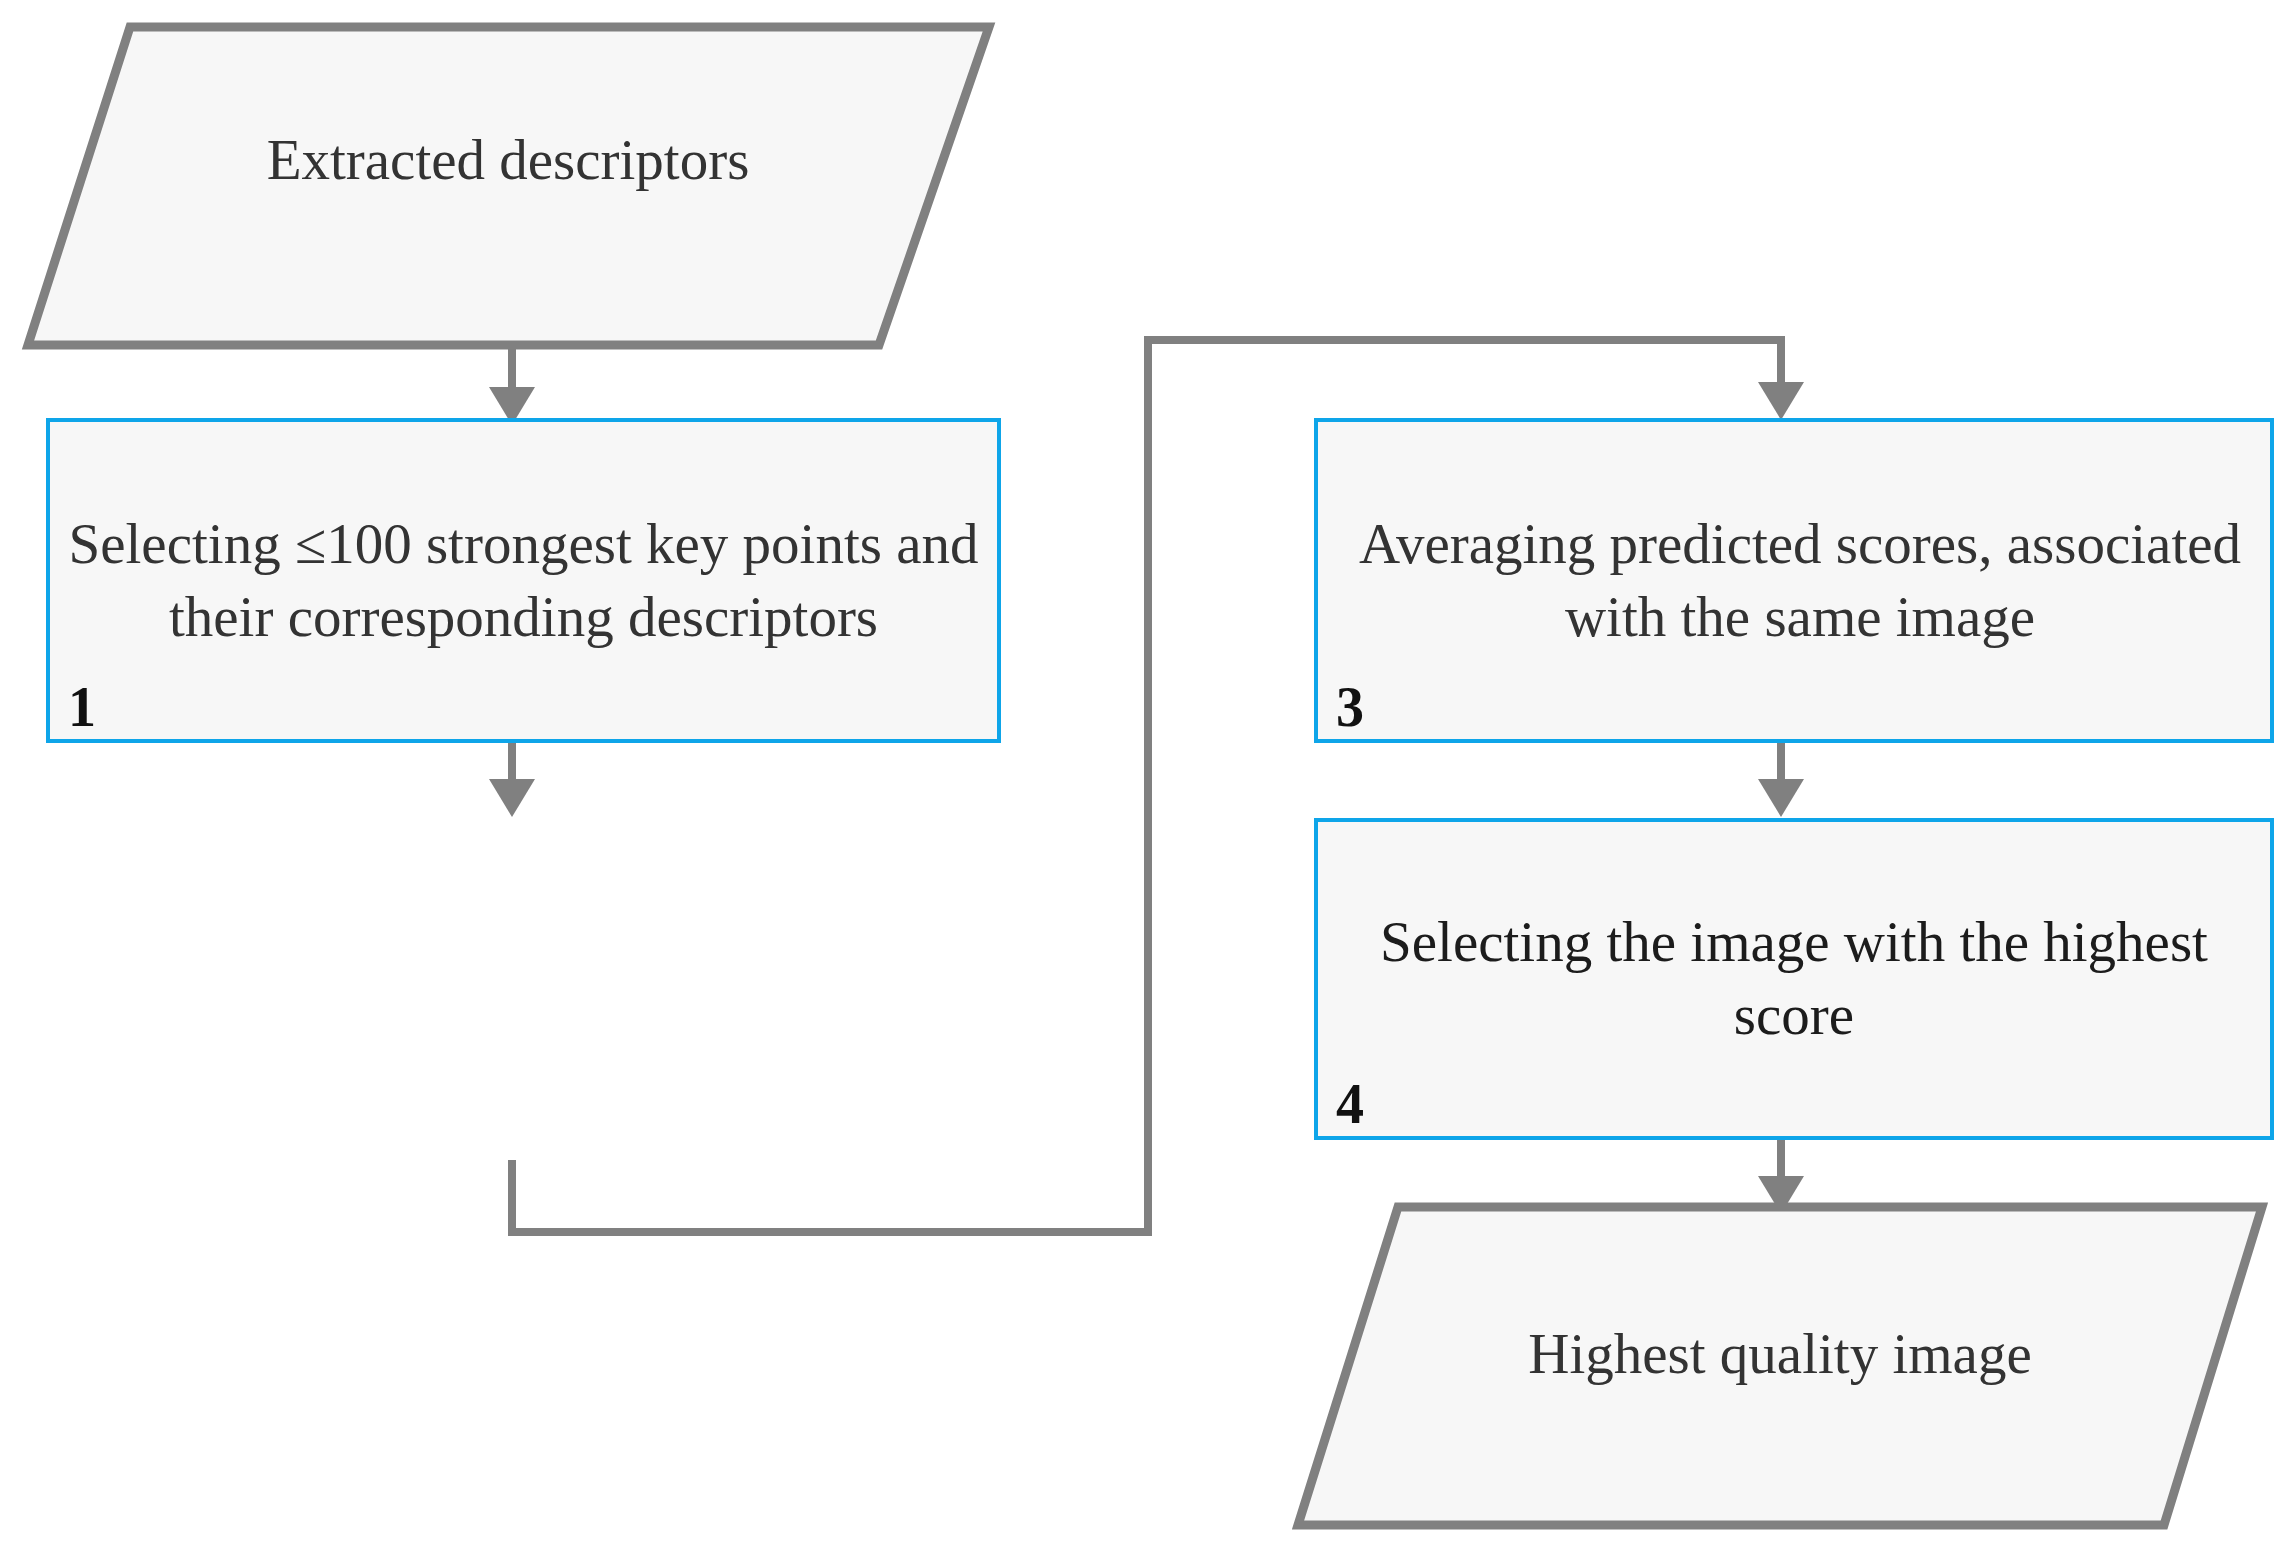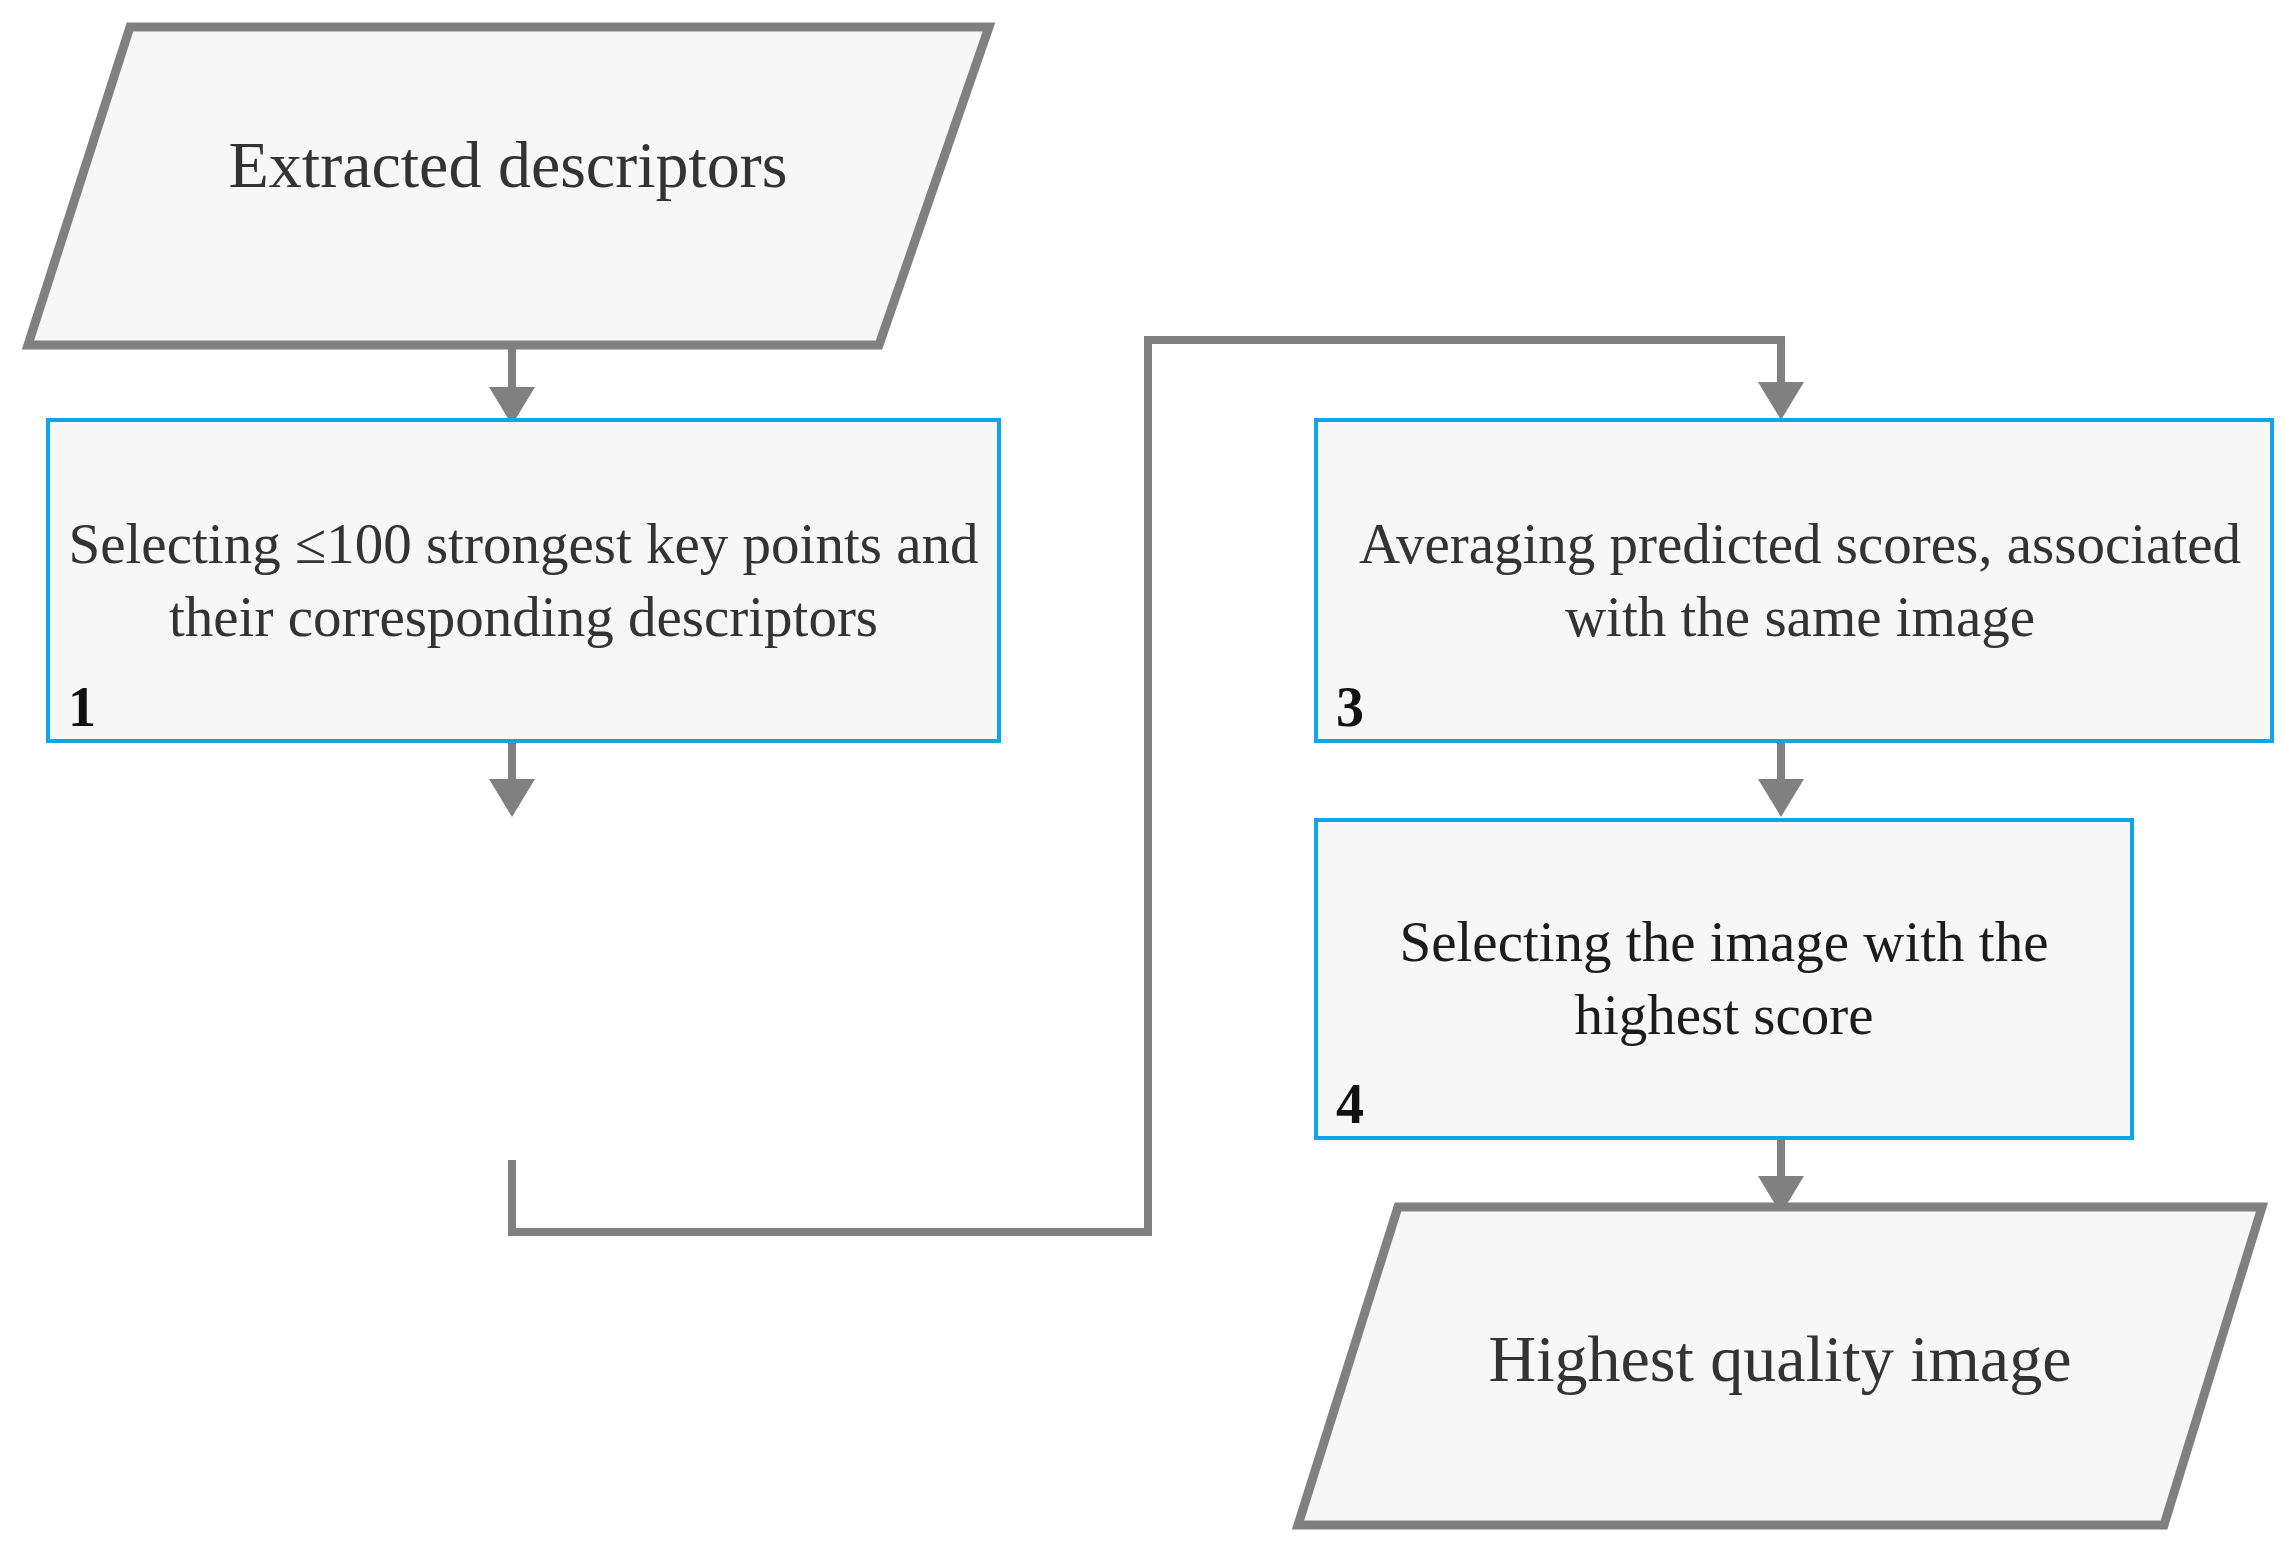--- a/index.html
+++ b/index.html
@@ -59,21 +59,21 @@
     position: absolute;
     left: 0;
     top: 0;
     overflow: visible;
   }
   .para-label {
     position: absolute;
     width: 100%;
     text-align: center;
     color: #333333;
-    font-size: 66px;
+    font-size: 57px;
     line-height: 1.25;
   }
   
   .conn {
     position: absolute;
     background: #808080;
   }
   .conn-v { width: 8px; }
   .conn-h { height: 8px; }
   .arrowhead {
@@ -121,21 +121,21 @@
   <div class="arrowhead" style="left:1758px; top:382px;"></div>
 
   <div class="shape procbox" style="left:1298px; top:418px; width:960px; height:325px;padding-left:12px;">
     <div class="proc-text">Averaging predicted scores, associated with the same image</div>
     <div class="step-num">3</div>
   </div>
 
   <div class="conn conn-v" style="left:1777px; top:743px; width:8px; height:50px;"></div>
   <div class="arrowhead" style="left:1758px; top:779px;"></div>
 
-  <div class="shape procbox" style="left:1298px; top:818px; width:820px; height:322px;">
+  <div class="shape procbox" style="left:1298px; top:818px; width:960px; height:322px;">
     <div class="proc-text bold-ish">Selecting the image with the highest score</div>
     <div class="step-num">4</div>
   </div>
 
   <div class="conn conn-v" style="left:1777px; top:1140px; width:8px; height:52px;"></div>
   <div class="arrowhead" style="left:1758px; top:1176px;"></div>
 
   <div class="para-wrap" style="left:1290px; top:1200px; width:980px; height:340px;">
     <svg width="980" height="340" viewBox="0 0 980 340" aria-hidden="true">
       <polygon points="108,7 972,7 874,325 8,325" fill="#f7f7f7" stroke="#808080" stroke-width="9" stroke-linejoin="miter"></polygon>

